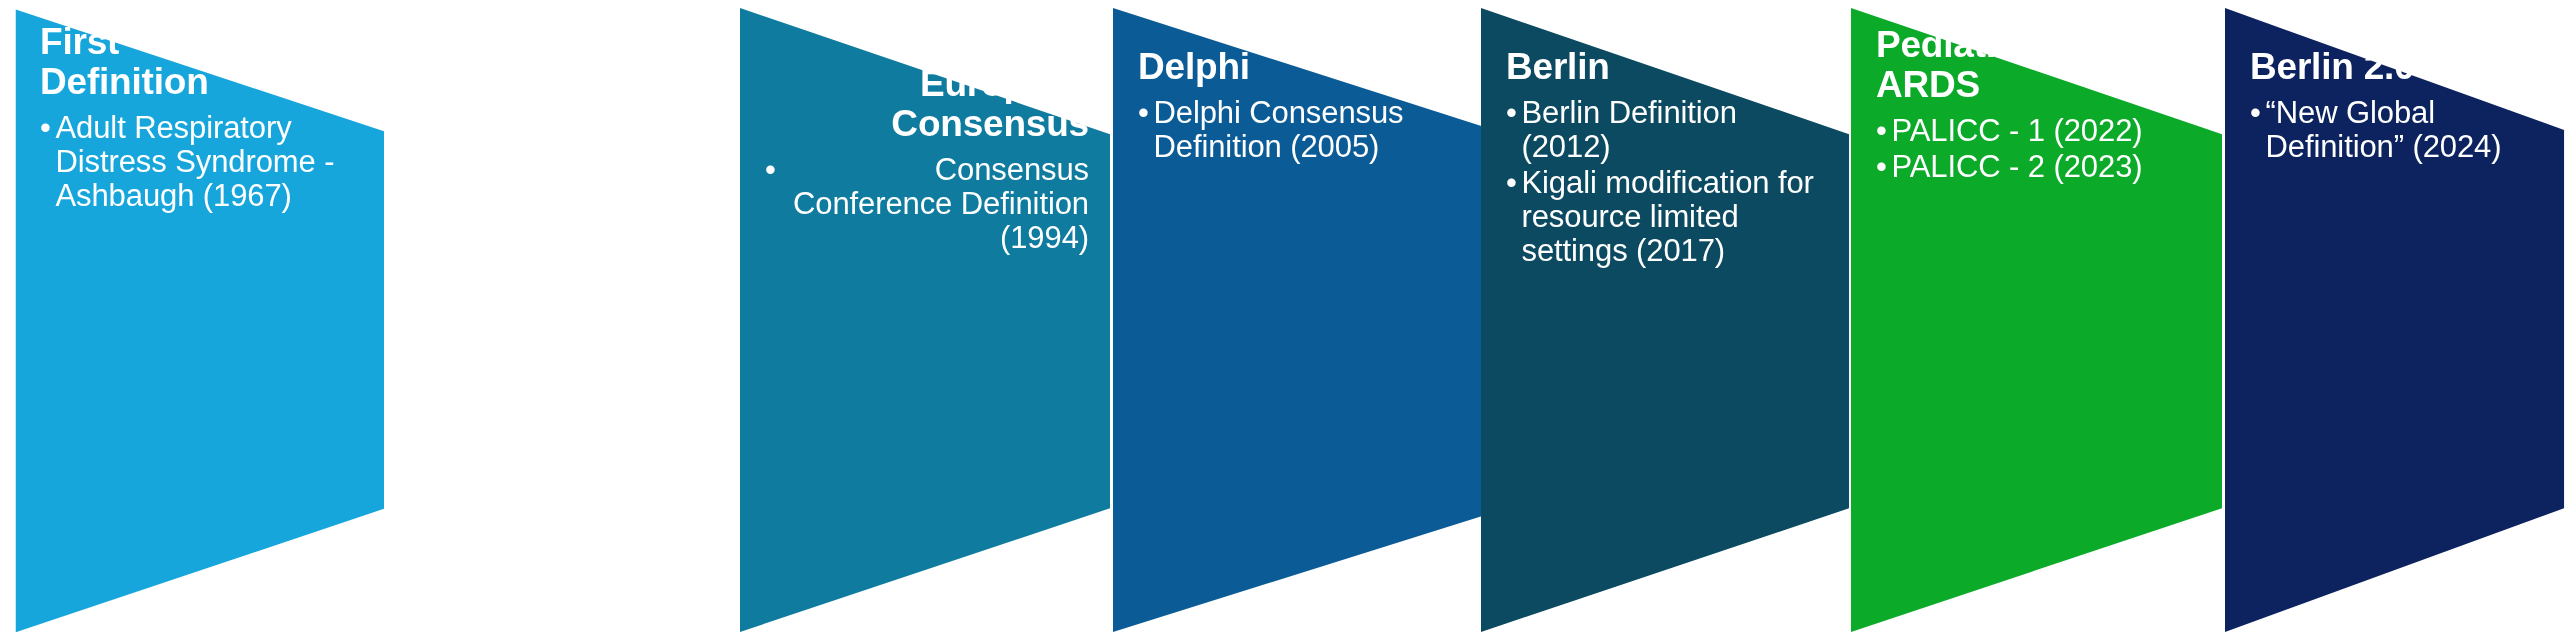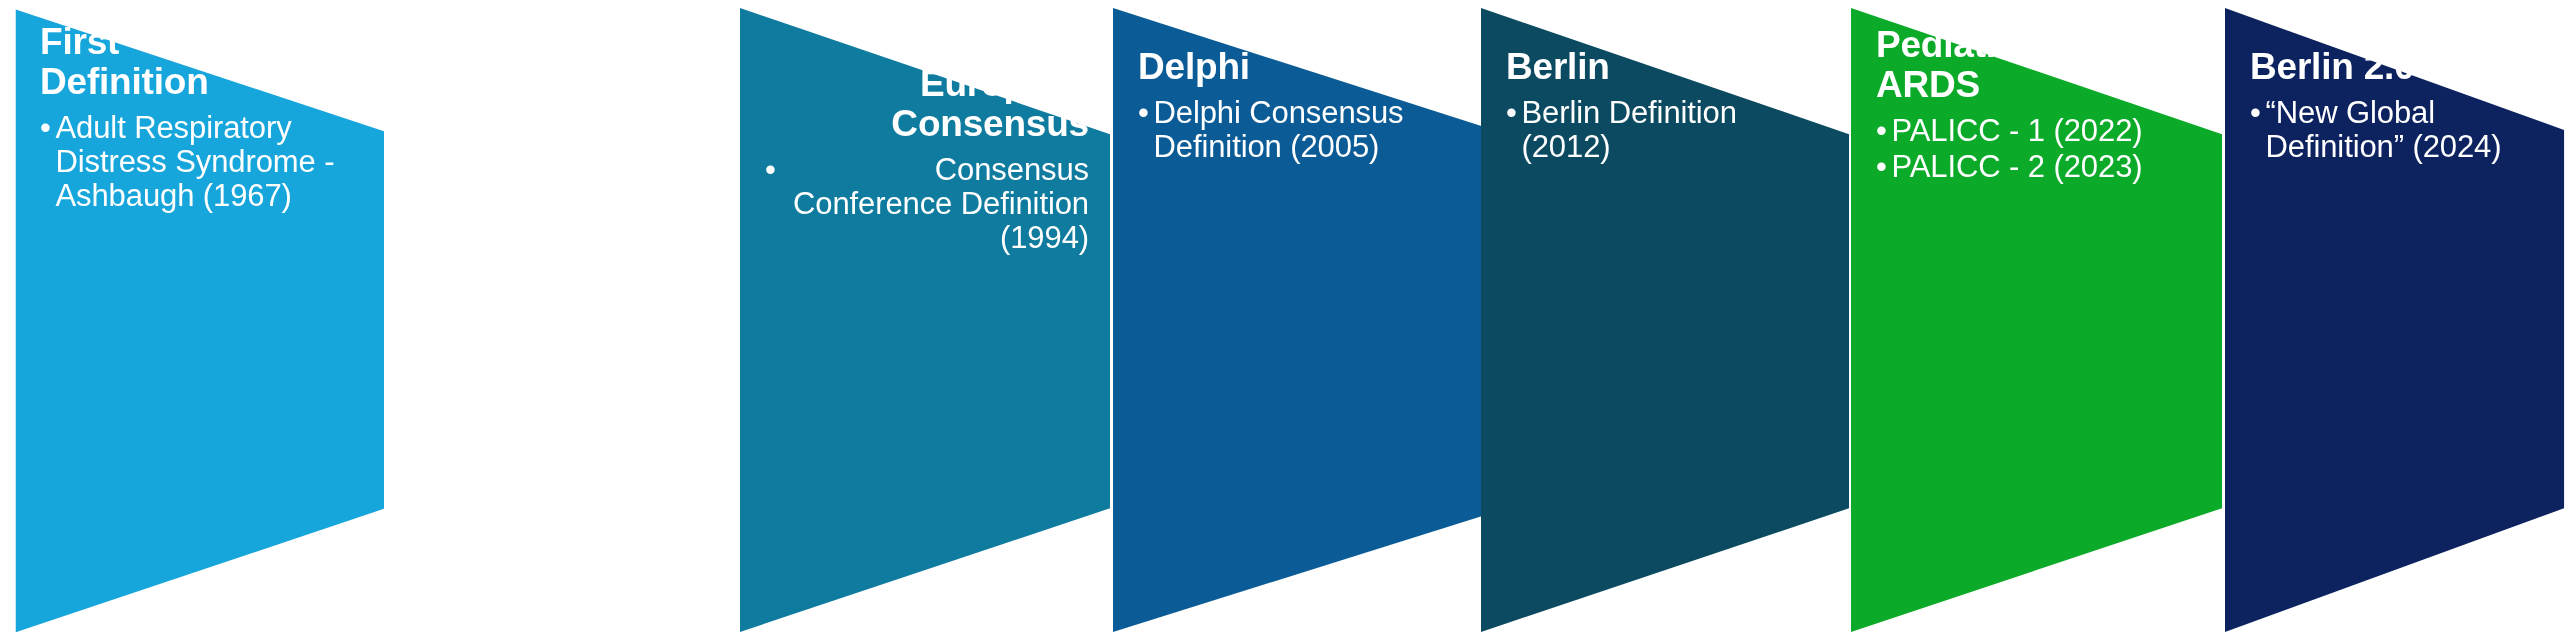--- a/index.html
+++ b/index.html
@@ -129,20 +129,21 @@
       </ul>
     </div>
   </div>
 
   <div class="chev c4">
     <div class="chev-shape" style="background: rgb(11, 74, 96);"></div>
     <div class="chev-body">
       <div class="chev-title">Berlin</div>
       <ul class="chev-list">
         <li>Berlin Definition (2012)</li>
+        <li>Kigali modification for resource limited settings (2017)</li>
       </ul>
     </div>
   </div>
 
   <div class="chev c5">
     <div class="chev-shape" style="background: rgb(11, 170, 40);"></div>
     <div class="chev-body">
       <div class="chev-title">Pediatric
 ARDS</div>
       <ul class="chev-list">

